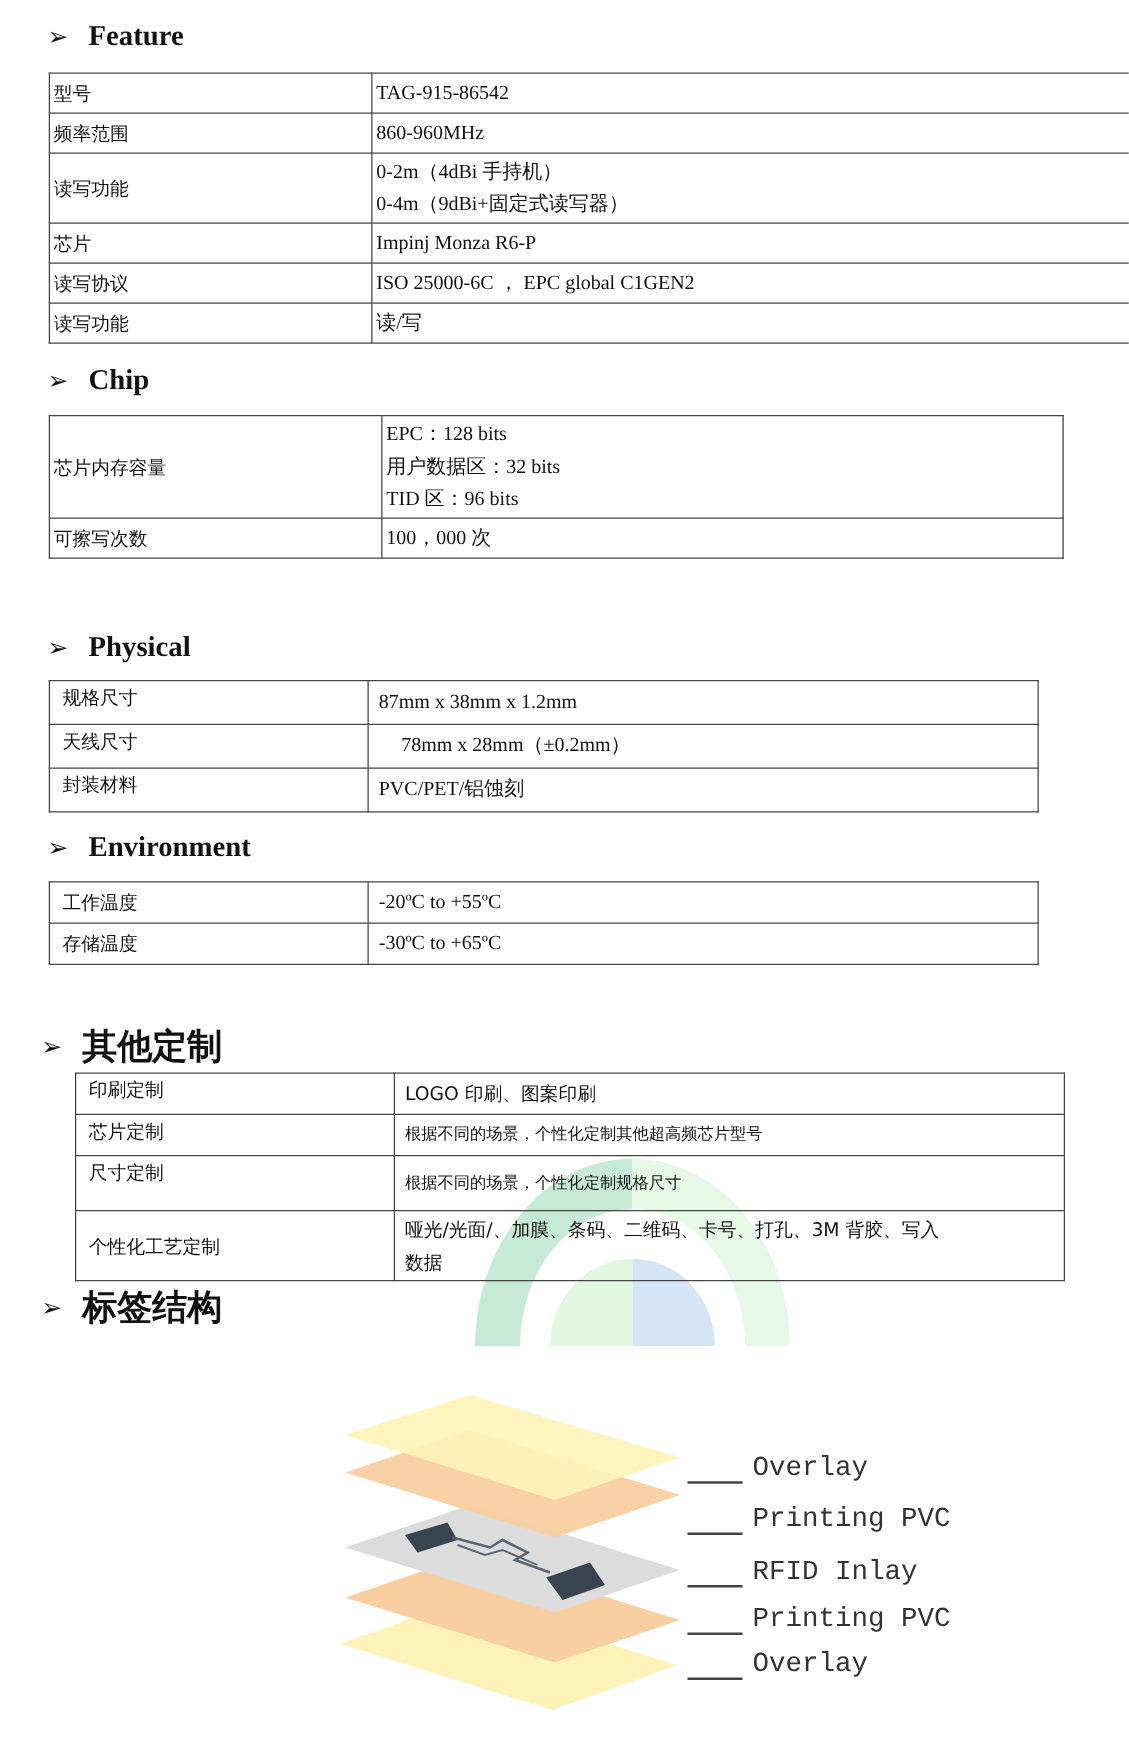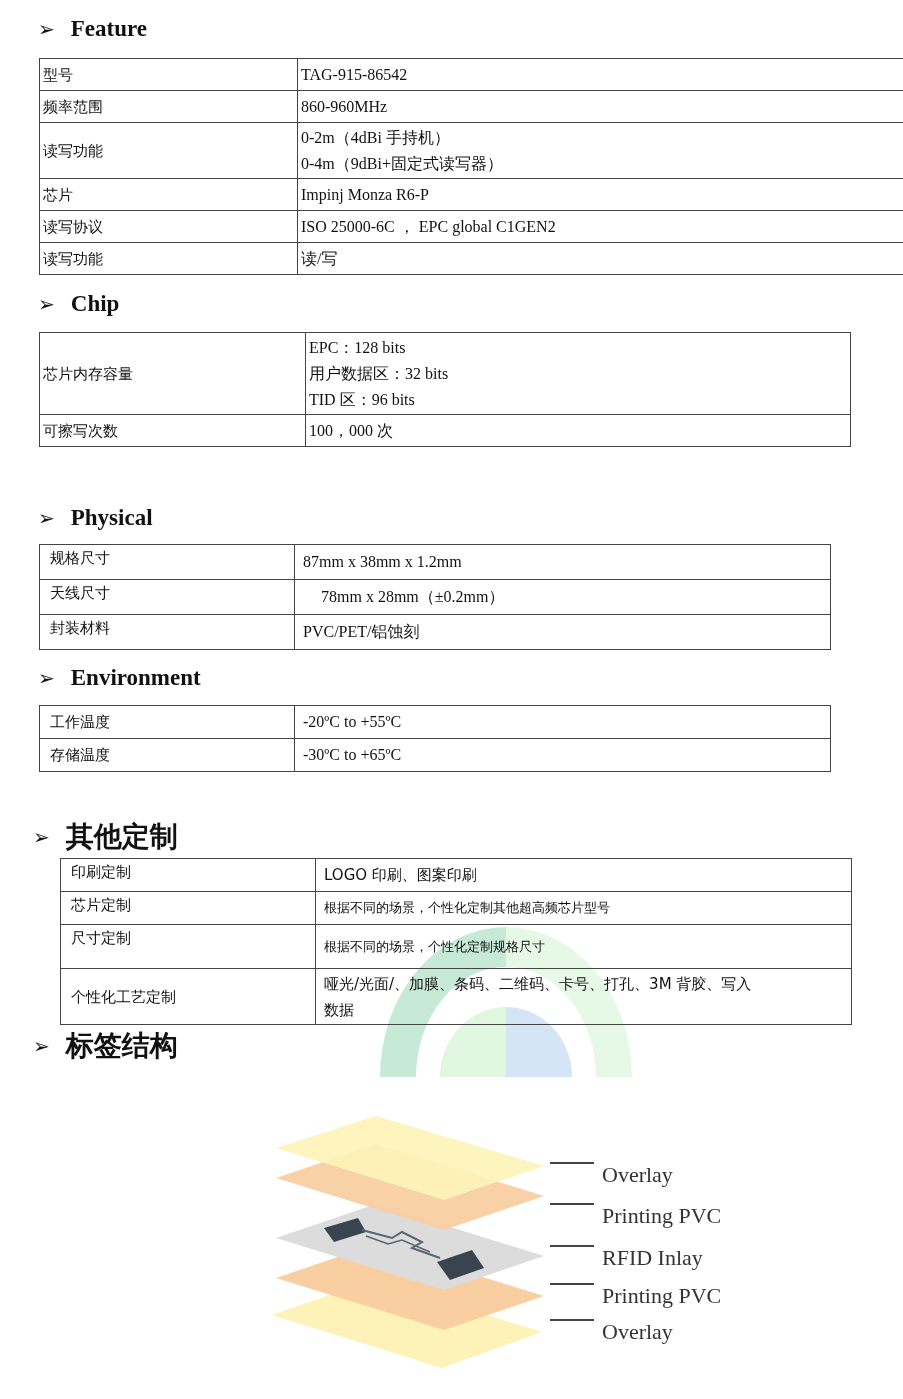--- a/index.html
+++ b/index.html
@@ -8,21 +8,21 @@
   .heading { position: absolute; display: flex; align-items: center; font-weight: bold; }
   .heading .arrow { font-size: 20px; margin-right: 16px; font-family: "DejaVu Sans", sans-serif; }
   .heading .text { font-size: 23px; }
   .heading.cn .text { font-family: Liberation Mono, monospace; font-size: 28px; }
   table.spec { position: absolute; border-collapse: collapse; font-size: 16px; }
   table.spec td { border: 1.5px solid #444; padding: 0 3px; vertical-align: middle; line-height: 26px; }
   table.spec td.k { font-family: "DejaVu Sans", sans-serif; font-size: 15px; }
   .small { font-size: 13px; font-family: "DejaVu Sans", sans-serif; }
   .watermark { position: absolute; left: 380px; top: 915px; width: 252px; height: 162px; overflow: hidden; pointer-events: none; }
   .diagram { position: absolute; left: 262px; top: 1110px; width: 500px; height: 260px; }
-  .label-row { position: absolute; left: 288px; display: flex; align-items: flex-start; font-family: Liberation Serif, serif; font-size: 22px; color: #333; }
+  .label-row { position: absolute; left: 288px; display: flex; align-items: flex-end; font-family: Liberation Mono, monospace; font-size: 22px; color: #333; }
   .label-row .line { width: 44px; height: 2px; background: #444; margin-right: 8px; }
 </style>
 </head>
 <body>
 
 <div class="watermark">
   <svg width="252" height="162" viewBox="0 0 252 162">
     <defs>
       <linearGradient id="g1" x1="0" y1="0" x2="1" y2="1">
         <stop offset="0" stop-color="#bfe8cf"></stop>

